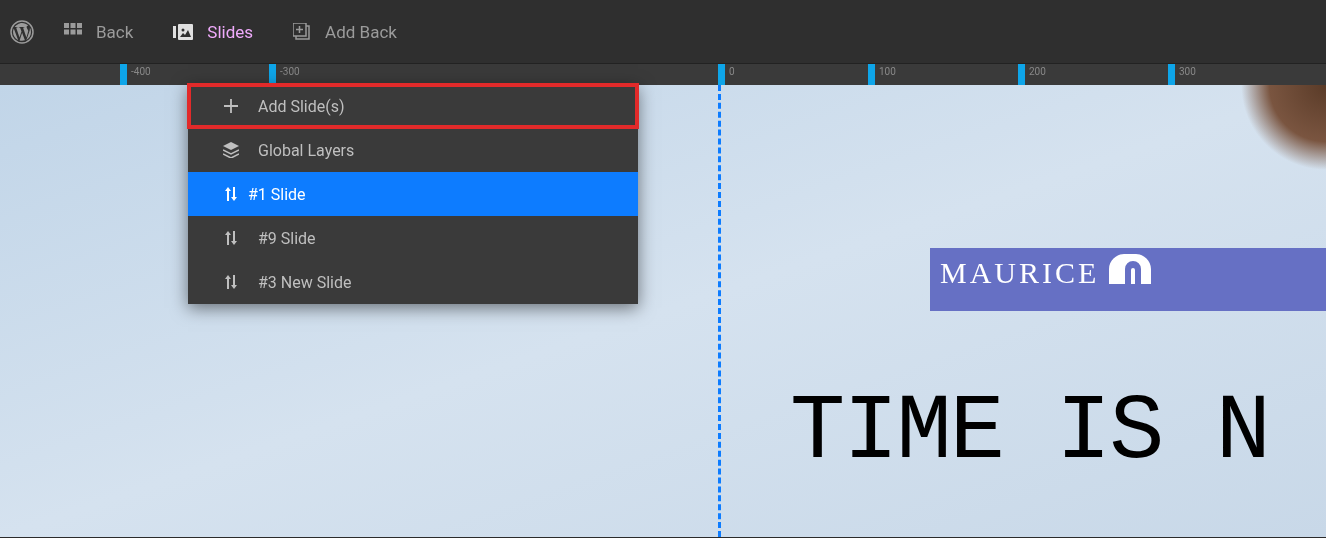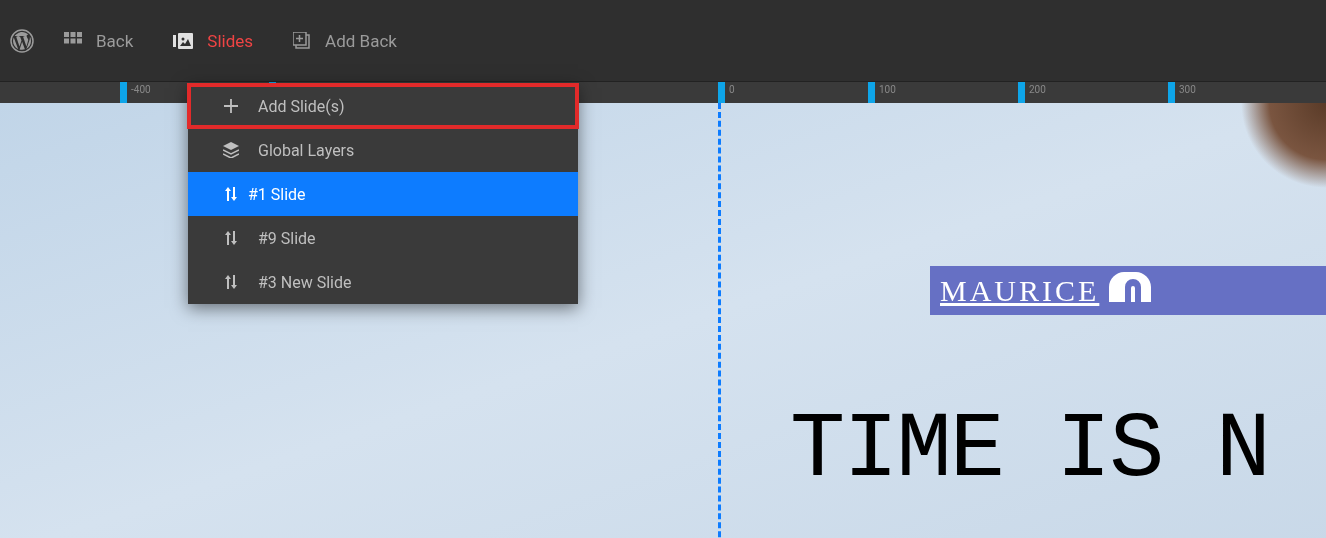--- a/index.html
+++ b/index.html
@@ -9,39 +9,39 @@
     }
     body {
       font-family: -apple-system, BlinkMacSystemFont, "Segoe UI", Roboto, Arial, sans-serif;
       background: #2b2b2b;
       width: 1326px;
       height: 538px;
       overflow: hidden;
       position: relative;
     }
     .toolbar {
-      height: 82px;
+      height: 64px;
       background: #2f2f2f;
       display: flex;
       align-items: center;
       padding-left: 10px;
       border-bottom: 1px solid #222;
     }
     .toolbar-item {
       display: flex;
       align-items: center;
       color: #9b9b9b;
       padding: 0 20px;
       height: 100%;
       cursor: pointer;
       font-size: 17px;
       gap: 14px;
     }
     .toolbar-item.active {
-      color: #ef4444;
+      color: #f0abfc;
       align-items: center;
     }
     .wp-logo {
       width: 24px;
       height: 24px;
       margin-right: 10px;
     }
     .icon {
       display: inline-flex;
       align-items: center;
@@ -74,21 +74,21 @@
       position: absolute;
       left: 718px;
       top: 0;
       height: 100%;
       border-left: 3px dashed #0d7cff;
     }
     .dropdown {
       position: absolute;
       top: 84px;
       left: 188px;
-      width: 390px;
+      width: 450px;
       background: #3a3a3a;
       box-shadow: 0 4px 16px rgba(0,0,0,0.5);
       z-index: 100;
     }
     .dropdown-item {
       display: flex;
       align-items: center;
       height: 44px;
       padding-left: 34px;
       color: #bfbfbf;
@@ -109,28 +109,27 @@
       width: 18px;
       display: inline-flex;
       justify-content: center;
     }
     .slide-logo {
       position: absolute;
       top: 163px;
       left: 930px;
       background: #6670c4;
       color: #fff;
-      padding: 6px 0 6px 10px;
+      padding: 6px 0 20px 10px;
       font-family: Georgia, 'Times New Roman', serif;
       font-size: 30px;
       letter-spacing: 3px;
       display: flex;
       align-items: center;
       width: 396px;
-      text-decoration: underline;
     }
     .logo-arch {
       display: inline-block;
       margin: 0 10px;
     }
     .slide-headline {
       position: absolute;
       top: 295px;
       left: 790px;
       font-family: Liberation Mono, monospace;

